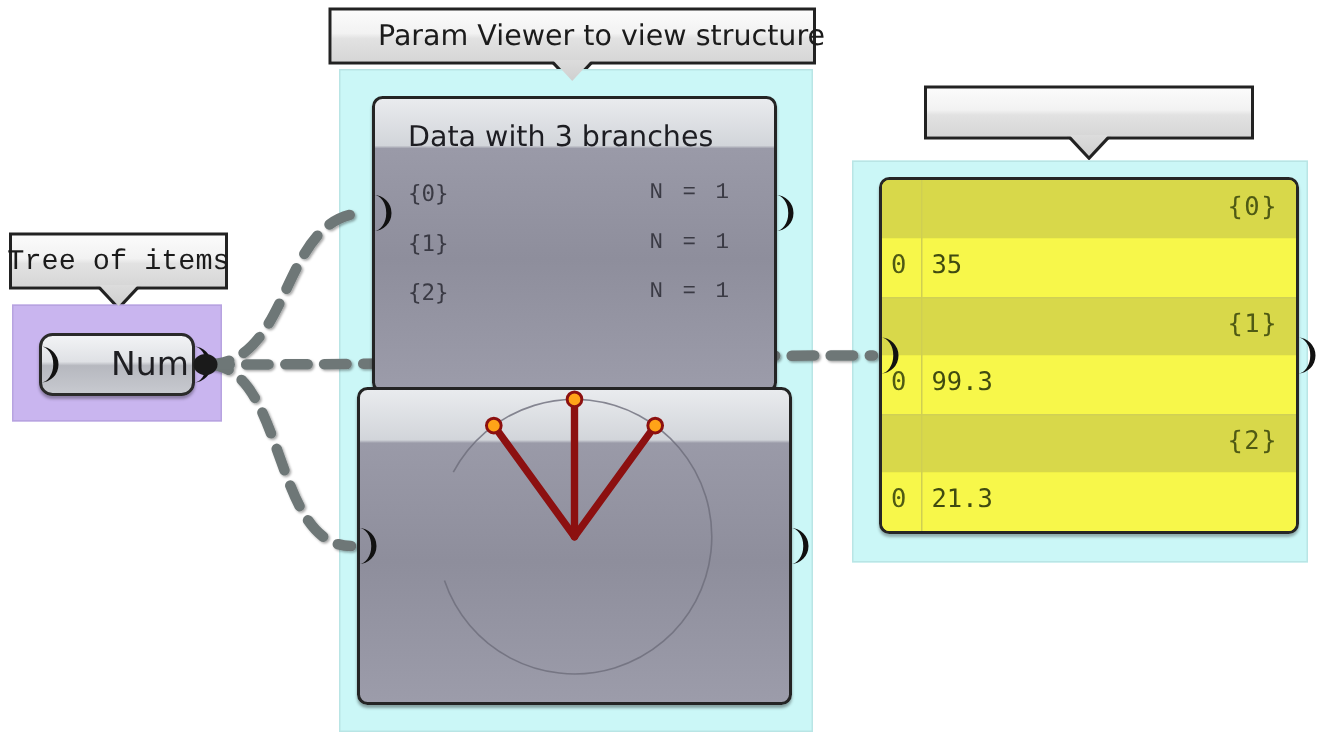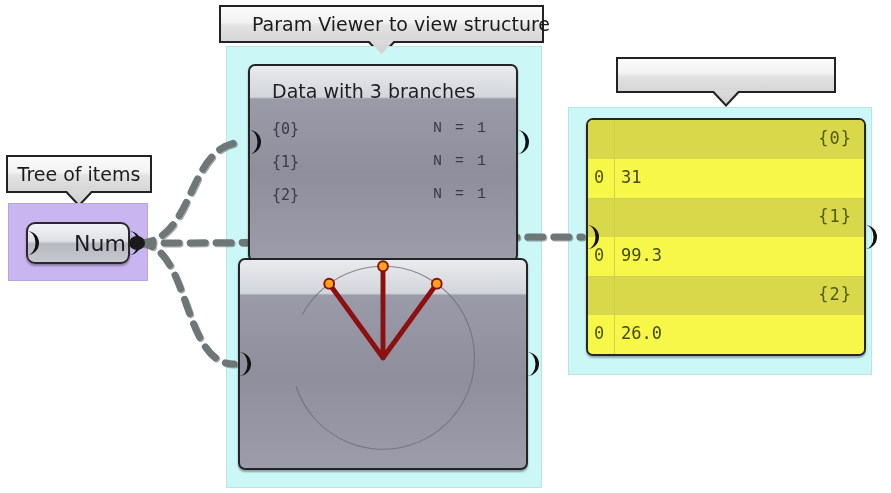--- a/index.html
+++ b/index.html
@@ -145,55 +145,55 @@
   </div>
 
   <div class="panel" id="panel-comp" style="left: 586px; top: 118px; width: 280px; height: 238px;">
     <div class="panel-inner" id="panel-inner">
       <div class="pgutter"></div>
     <div class="pband head" style="top: 0px; height: 39px; background: rgb(216, 216, 74);">
           <span class="pbranch" style="top: 7.5px;">{0}</span>
         </div>
         <div class="pband val" style="top: 39px; height: 39px; background: rgb(247, 247, 74);">
           <span class="pidx" style="top: 7.5px;">0</span>
-          <span class="pval" style="top: 7.5px;">31</span>
+          <span class="pval" style="top: 7.5px;">35</span>
         </div>
         <div class="pband head" style="top: 78px; height: 39px; background: rgb(216, 216, 74);">
           <span class="pbranch" style="top: 7.5px;">{1}</span>
         </div>
         <div class="pband val" style="top: 117px; height: 39px; background: rgb(247, 247, 74);">
           <span class="pidx" style="top: 7.5px;">0</span>
           <span class="pval" style="top: 7.5px;">99.3</span>
         </div>
         <div class="prowline" style="top: 78px;"></div>
         <div class="pband head" style="top: 156px; height: 39px; background: rgb(216, 216, 74);">
           <span class="pbranch" style="top: 7.5px;">{2}</span>
         </div>
         <div class="pband val" style="top: 195px; height: 39px; background: rgb(247, 247, 74);">
           <span class="pidx" style="top: 7.5px;">0</span>
-          <span class="pval" style="top: 7.5px;">26.0</span>
+          <span class="pval" style="top: 7.5px;">21.3</span>
         </div>
         <div class="prowline" style="top: 156px;"></div>
         <div class="pgutter"></div>
       </div>
   </div>
 
   <svg class="ovl" id="port-layer">
       <path d="M249,130 a12,12 0 1,1 0,24 a8.5,12 0 1,0 0,-24 z" fill="#111"></path>
       <path d="M517,130 a12,12 0 1,1 0,24 a8.5,12 0 1,0 0,-24 z" fill="#111"></path>
       <path d="M239,352 a12,12 0 1,1 0,24 a8.5,12 0 1,0 0,-24 z" fill="#111"></path>
       <path d="M527,352 a12,12 0 1,1 0,24 a8.5,12 0 1,0 0,-24 z" fill="#111"></path>
       <path d="M587,225 a12,12 0 1,1 0,24 a8.5,12 0 1,0 0,-24 z" fill="#111"></path>
       <path d="M865,225 a12,12 0 1,1 0,24 a8.5,12 0 1,0 0,-24 z" fill="#111"></path>
       <path d="M27,231 a12,12 0 1,1 0,24 a8.5,12 0 1,0 0,-24 z" fill="#111"></path>
       <path d="M129,231 a12,12 0 1,1 0,24 a8.5,12 0 1,0 0,-24 z" fill="#111"></path>
       <ellipse cx="137" cy="243" rx="8" ry="7" fill="#1a1a1a"></ellipse>
     </svg>
 
-  <div class="callout" id="co-0" style="left: 6px; top: 155px; width: 146px; height: 38px; font-size: 19px;">
+  <div class="callout" id="co-0" style="left: 6px; top: 155px; width: 146px; height: 38px; font-size: 19px; font-family: Liberation Mono, monospace;">
     <span class="txt">Tree of items</span>
     <span class="tail-border"></span>
     <span class="tail"></span>
   </div>
   <div class="callout" id="co-1" style="left: 219px; top: 5px; width: 325px; height: 38px; font-size: 19px; padding-left: 39px;">
     <span class="txt">Param Viewer to view structure</span>
     <span class="tail-border"></span>
     <span class="tail"></span>
   </div>
   <div class="callout" id="co-2" style="left: 616px; top: 57px; width: 220px; height: 36px; font-size: 18px;">

